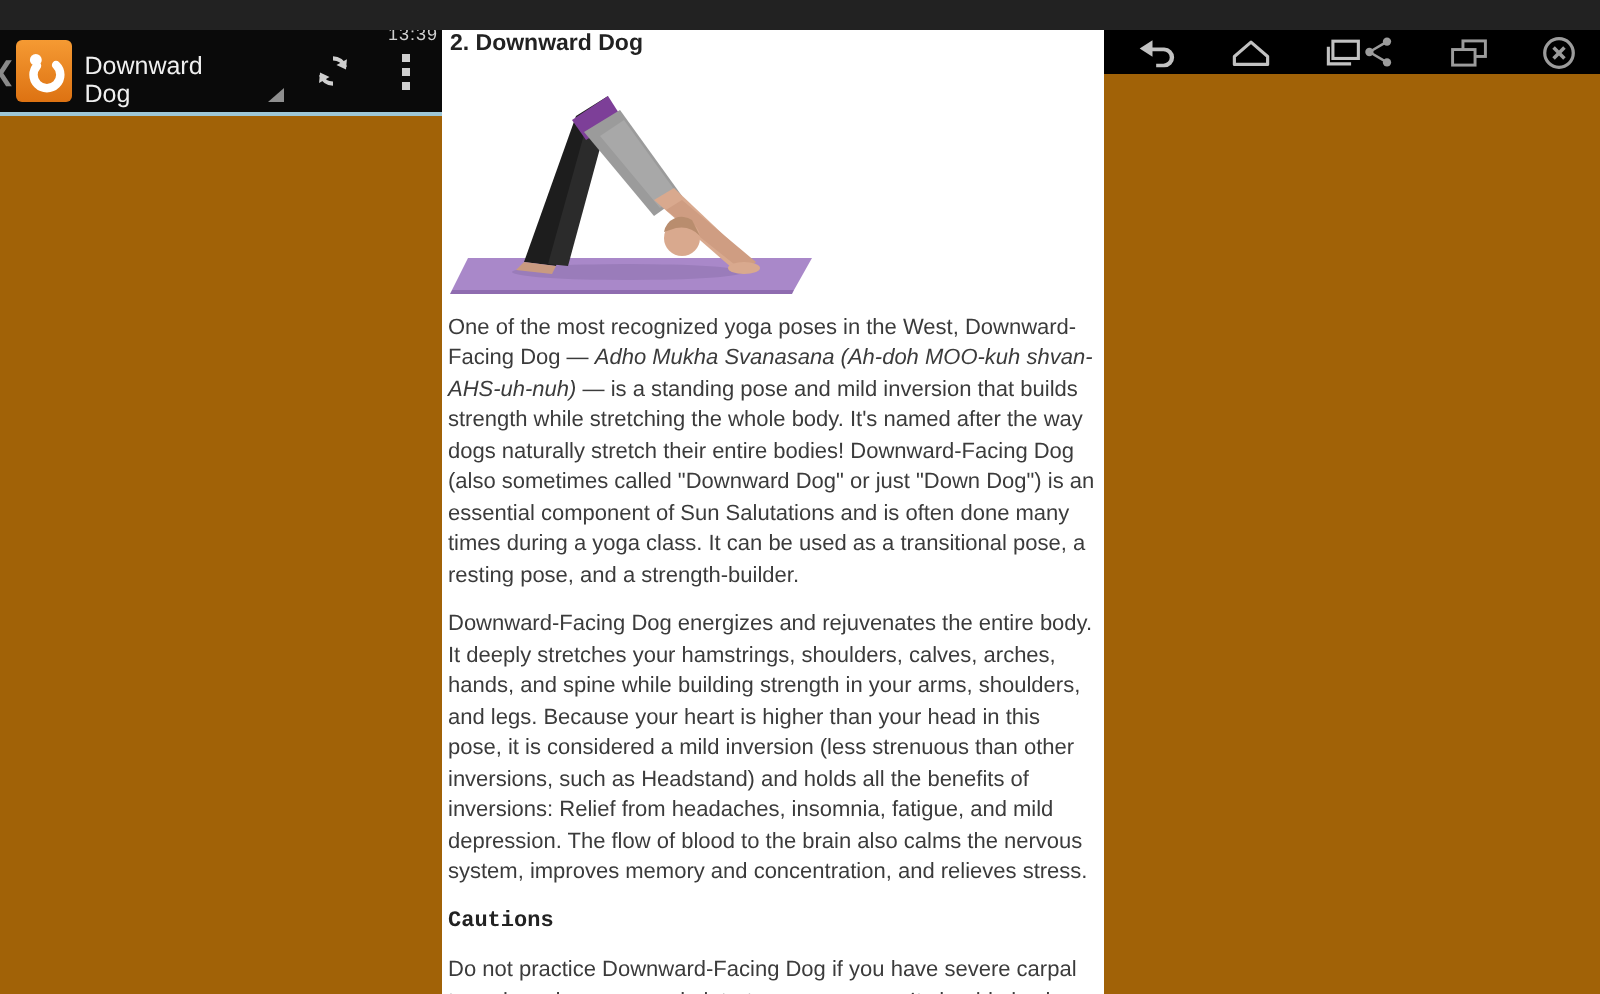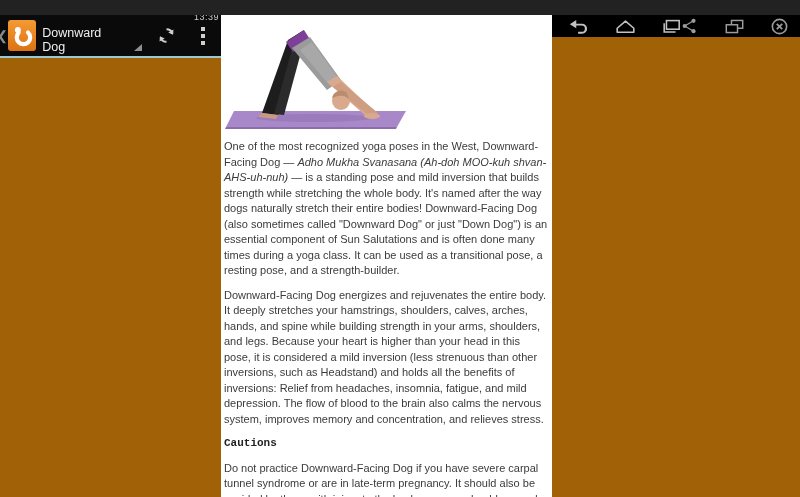--- a/index.html
+++ b/index.html
@@ -106,20 +106,21 @@
     <div class="bar-btn">
       <svg width="6" height="20" viewBox="0 0 6 20">
         <rect x="1" y="1" width="4" height="4" fill="#cfcfcf"></rect>
         <rect x="1" y="8" width="4" height="4" fill="#cfcfcf"></rect>
         <rect x="1" y="15" width="4" height="4" fill="#cfcfcf"></rect>
       </svg>
     </div>
   </div>
 
   <div class="content">
+    <h2 class="section-heading">2. Downward Dog</h2>
 
     <svg class="pose-figure" viewBox="0 0 188 114">
       <rect x="0" y="0" width="188" height="114" fill="#ffffff"></rect>
 
       <polygon points="10,95 182,95 173,111 2,111" fill="#a988c9"></polygon>
       <polygon points="2,111 173,111 172,113 1,113" fill="#8f6cb0"></polygon>
 
       <ellipse cx="90" cy="102" rx="58" ry="4" fill="#9a7cba"></ellipse>
 
       <polygon points="64,24 80,14 54,99 38,97" fill="#1d1d1d"></polygon>

